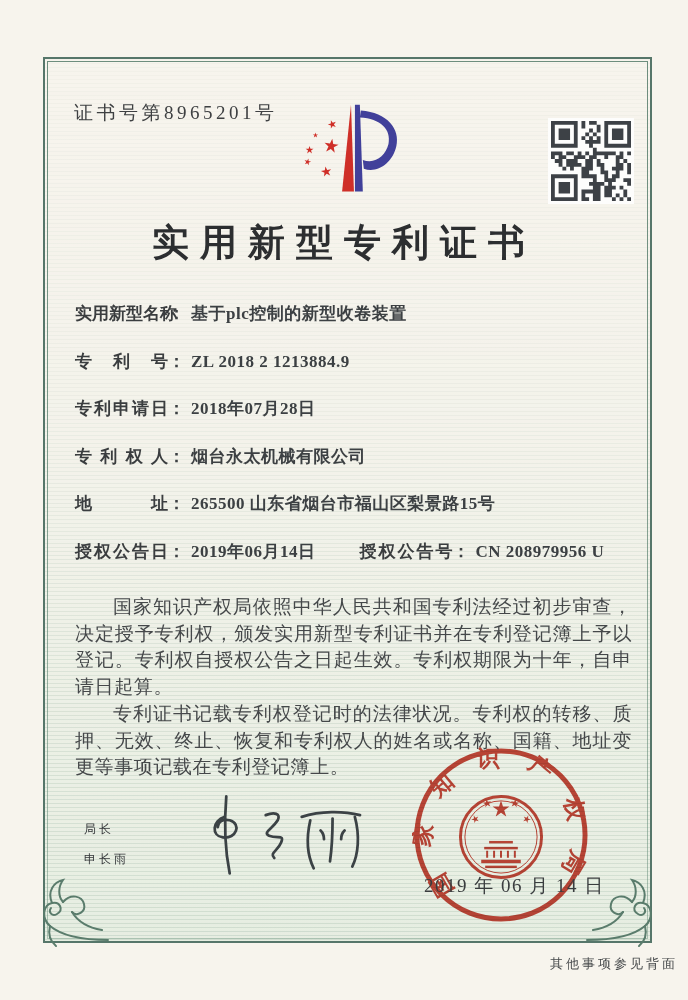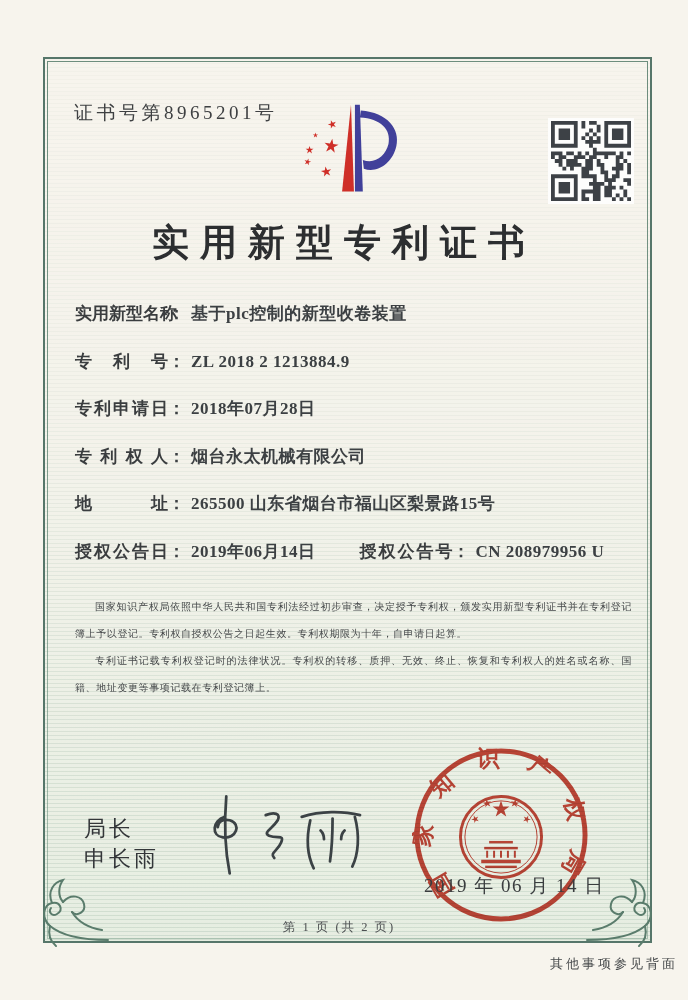--- a/index.html
+++ b/index.html
@@ -52,27 +52,27 @@
   .flabel{
     display:inline-block;width:93px;vertical-align:bottom;
     text-align:justify;text-align-last:justify;color:#3a3d3f;
   }
   .colon{margin-right:6px;}
   .fvalue{letter-spacing:.5px;}
   .grant .pair2{margin-left:44px;}
   .grant .flabel{width:93px;}
   .paras{
     position:absolute;left:75px;top:594px;right:56px;
-    font-size:10px;line-height:26.5px;color:#45484a;
+    font-size:19px;line-height:26.5px;color:#45484a;
     text-align:justify;letter-spacing:.6px;
   }
   .paras p{margin:0 0 1px 0;text-indent:2em;}
   .sig-block{
     position:absolute;left:84px;top:814px;
-    font-size:22px;letter-spacing:3px;color:#333639;line-height:30px;
+    font-size:12px;letter-spacing:3px;color:#333639;line-height:30px;
   }
   .signature{position:absolute;left:192px;top:788px;width:180px;height:92px;}
   .seal{
     position:absolute;left:412px;top:746px;width:178px;height:178px;
     opacity:.93;mix-blend-mode:multiply;z-index:3;
   }
   .seal-date{
     position:absolute;left:424px;top:873px;z-index:4;
     font-size:19px;letter-spacing:1.5px;color:#3a3d3f;
   }
@@ -213,16 +213,15 @@
         <rect x="74" y="121" width="32" height="2.5"></rect>
       </g>
       <g stroke="#c43a2c" stroke-width="2">
         <path d="M76,106 V113 M83,106 V113 M90,106 V113 M97,106 V113 M104,106 V113"></path>
       </g>
     </svg>
   </div>
 
   <div class="seal-date">2019 年 06 月 14 日</div>
 
-  <div class="page-info">第 1 页 (共 2 页)</div>
   <div class="back-note">其他事项参见背面</div>
 
 </div>
 
 </body></html>

